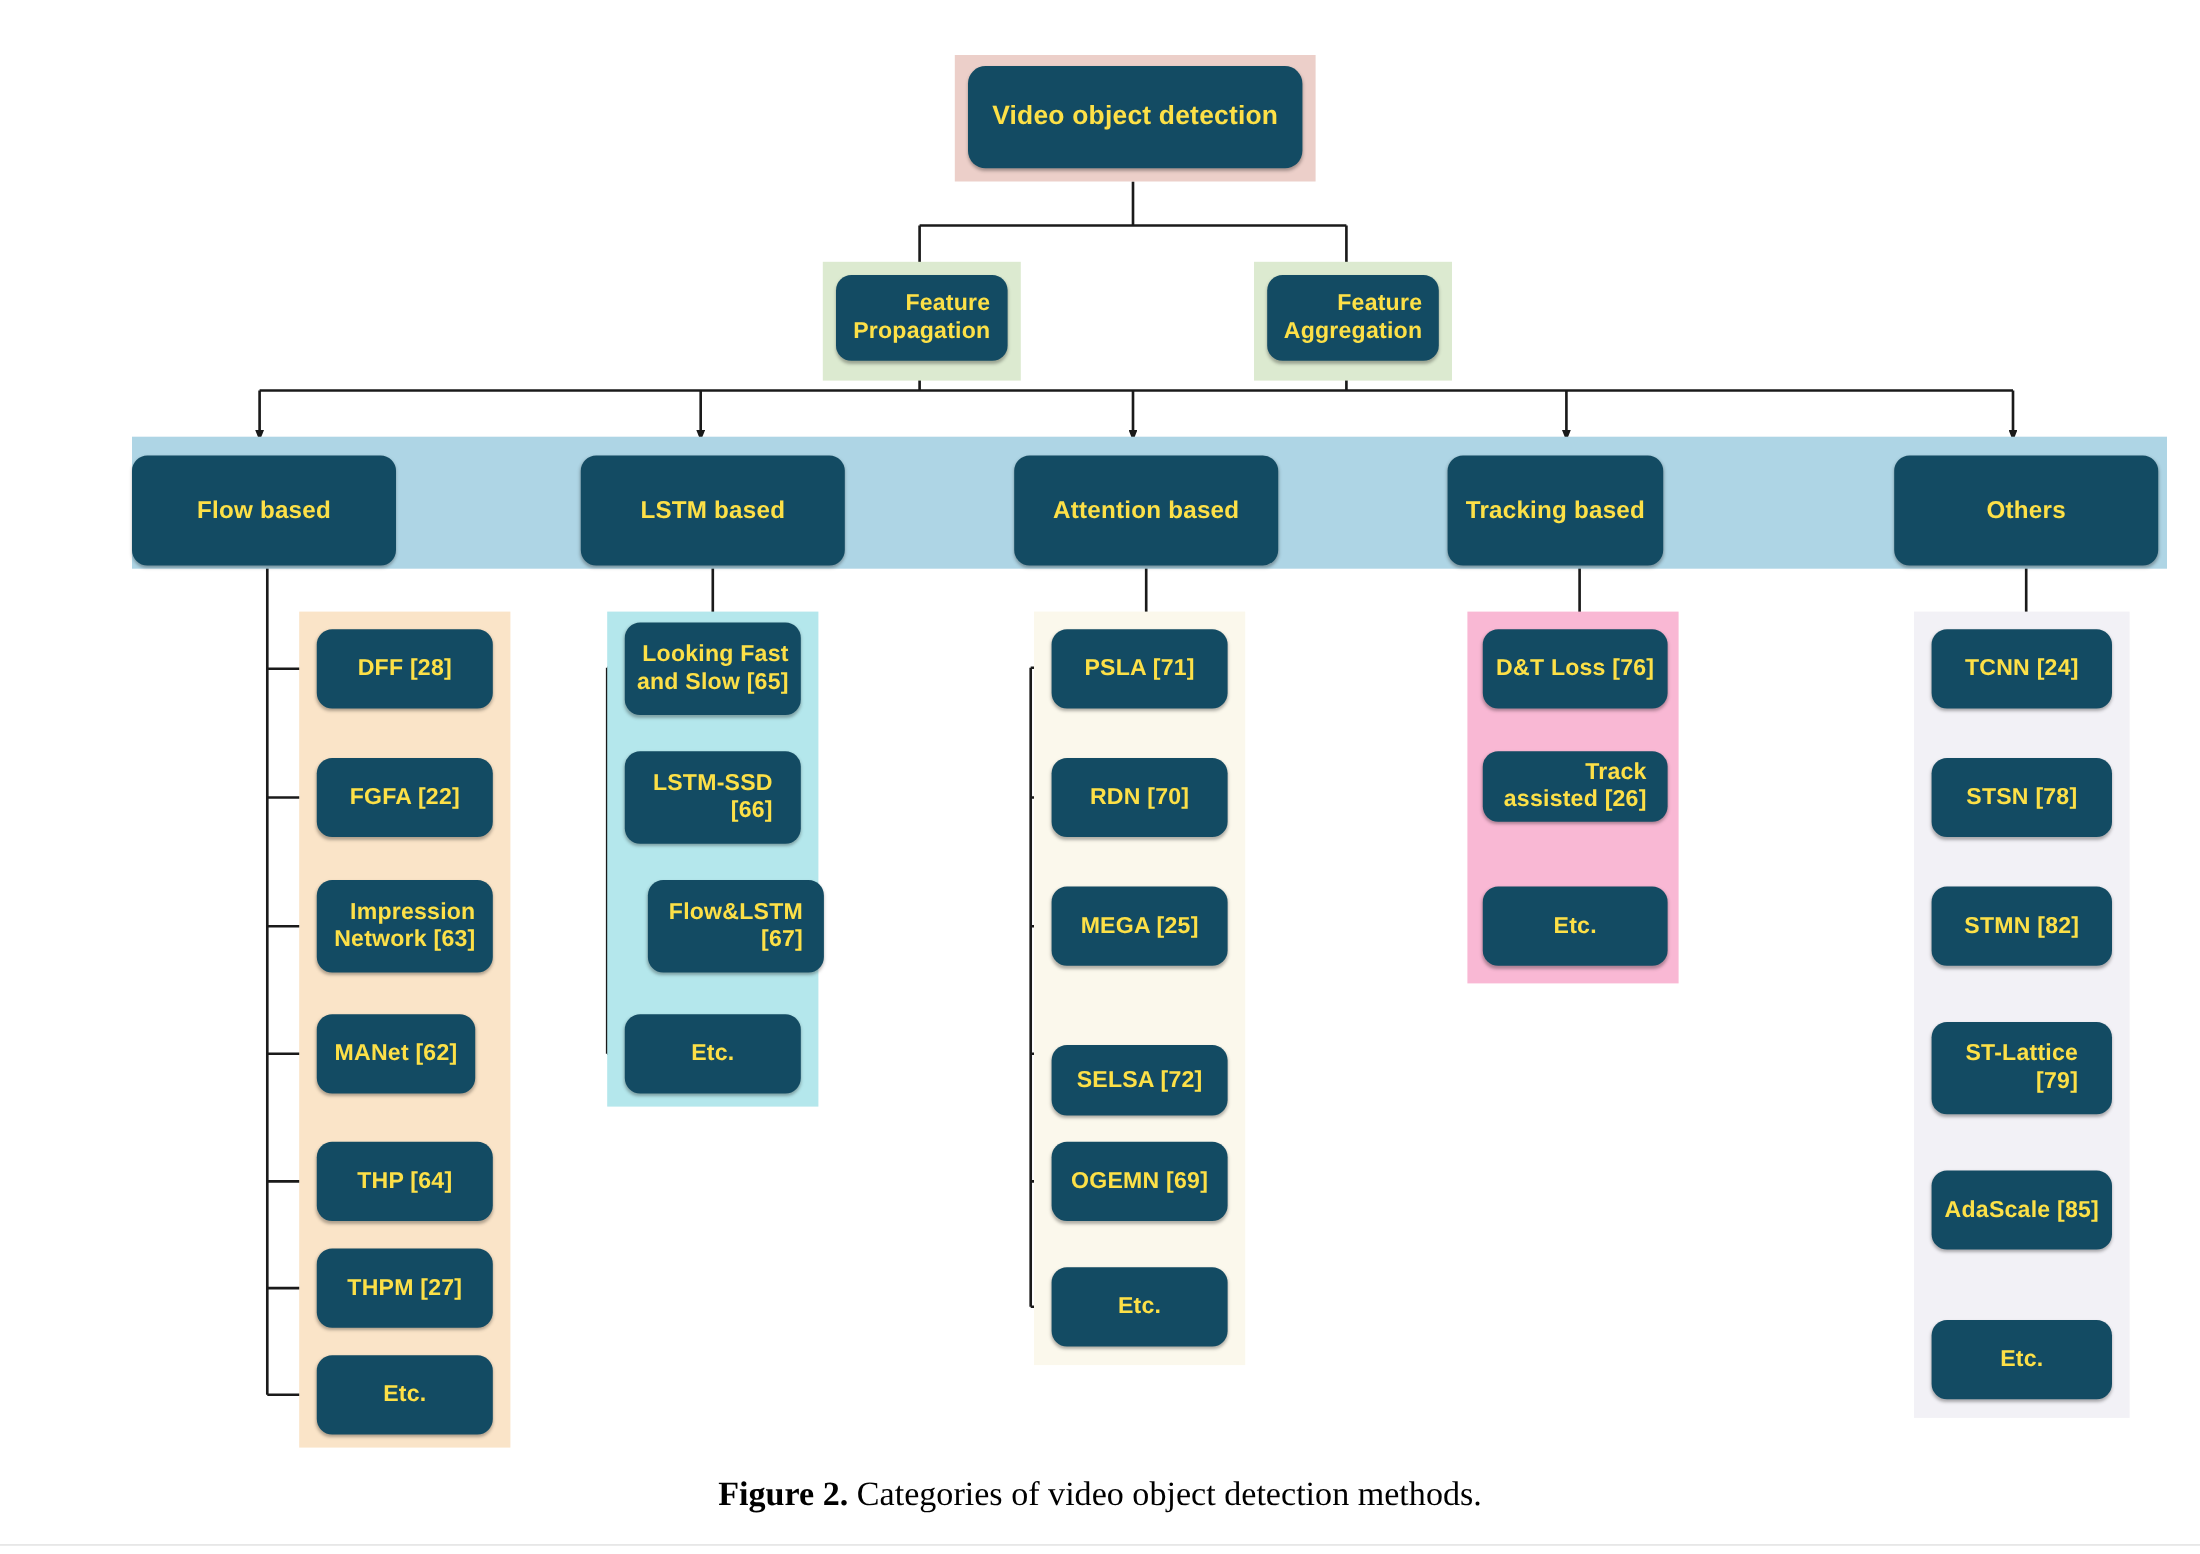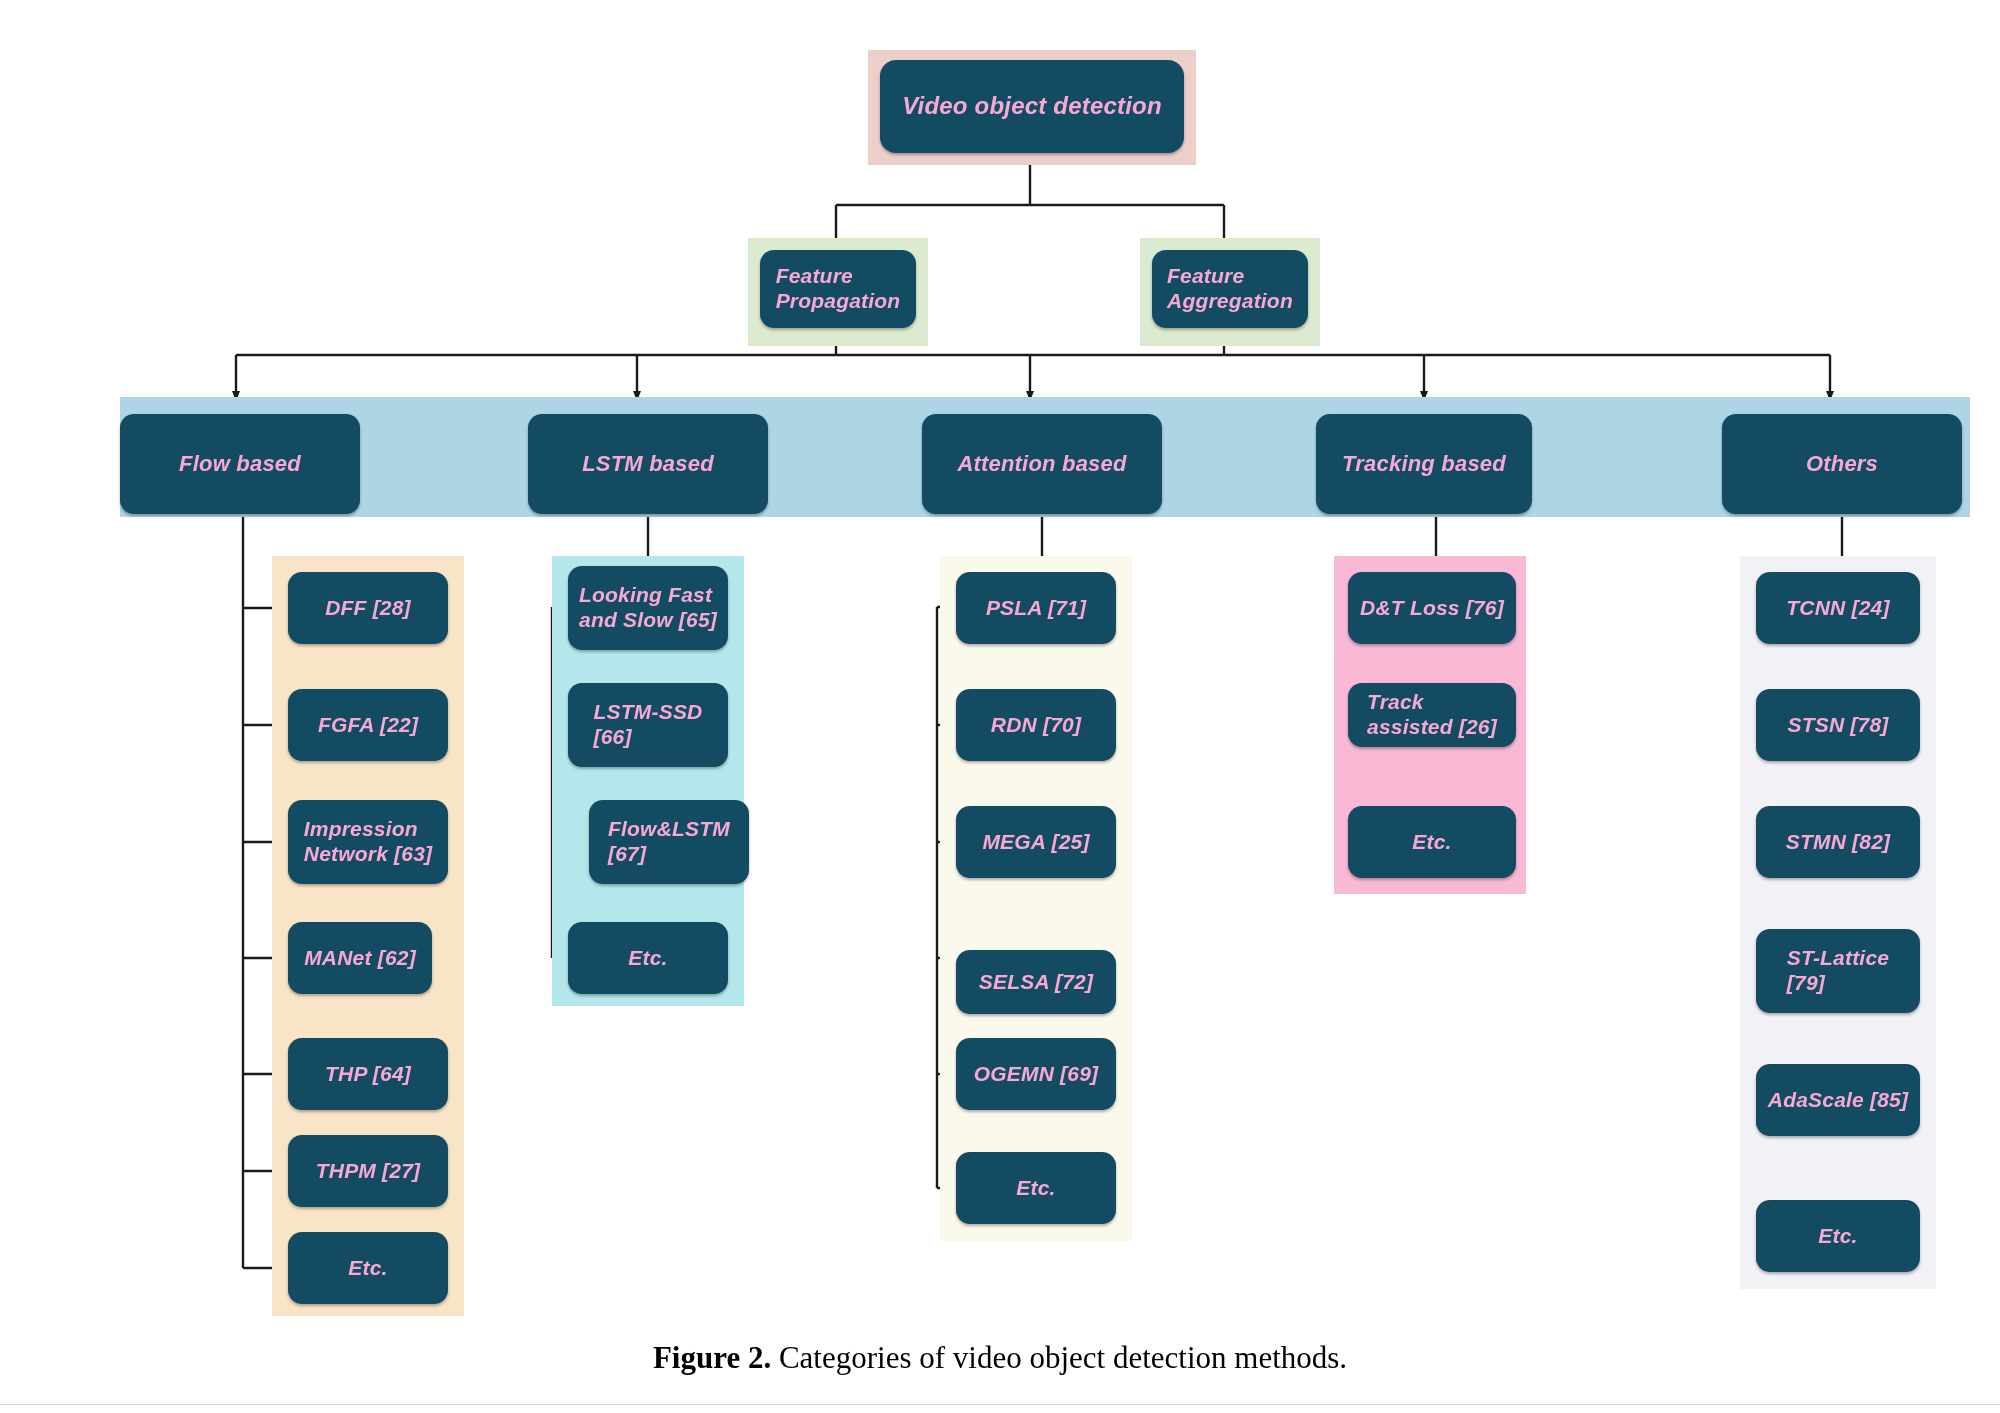--- a/index.html
+++ b/index.html
@@ -27,33 +27,32 @@
   
   .band {
     position: absolute;
     box-sizing: border-box;
   }
   
   .node {
     position: absolute;
     box-sizing: border-box;
     background: #134b63;
-    color: #f9a8d4;
+    color: #fde047;
     border-radius: 14px;
     display: flex;
     align-items: center;
     justify-content: center;
-    text-align: left;
+    text-align: right;
     font-weight: bold;
     line-height: 1.18;
     letter-spacing: 0.2px;
     padding: 2px 6px;
     box-shadow: 0 2px 3px rgba(0,0,0,0.30);
     z-index: 5;
-    font-style: italic;
   }
   .node.root {
     font-size: 24px;
     border-radius: 16px;
   }
   .node.tier2 {
     font-size: 21px;
   }
   .node.cat {
     font-size: 22px;
@@ -165,21 +164,21 @@
   <div class="band" style="left:1740px; top:556px; width:196px; height:733px; background:#f2f1f6;"></div>
 
   <div class="node root" style="left:880px; top:60px; width:304px; height:93px;">Video object detection</div>
 
   <div class="node tier2" style="left:760px; top:250px; width:156px; height:78px;">Feature<br>Propagation</div>
   <div class="node tier2" style="left:1152px; top:250px; width:156px; height:78px;">Feature<br>Aggregation</div>
 
   <div class="node cat" style="left:120px; top:414px; width:240px; height:100px;">Flow based</div>
   <div class="node cat" style="left:528px; top:414px; width:240px; height:100px;">LSTM based</div>
   <div class="node cat" style="left:922px; top:414px; width:240px; height:100px;">Attention based</div>
-  <div class="node cat" style="left:1316px; top:414px; width:216px; height:100px;">Tracking based</div>
+  <div class="node cat" style="left:1316px; top:414px; width:196px; height:100px;">Tracking based</div>
   <div class="node cat" style="left:1722px; top:414px; width:240px; height:100px;">Others</div>
 
   <div class="node leaf" style="left:288px; top:572px; width:160px; height:72px;">DFF [28]</div>
   <div class="node leaf" style="left:288px; top:689px; width:160px; height:72px;">FGFA [22]</div>
   <div class="node leaf" style="left:288px; top:800px; width:160px; height:84px;">Impression<br>Network [63]</div>
   <div class="node leaf" style="left:288px; top:922px; width:144px; height:72px;">MANet [62]</div>
   <div class="node leaf" style="left:288px; top:1038px; width:160px; height:72px;">THP [64]</div>
   <div class="node leaf" style="left:288px; top:1135px; width:160px; height:72px;">THPM [27]</div>
   <div class="node leaf" style="left:288px; top:1232px; width:160px; height:72px;">Etc.</div>
 

